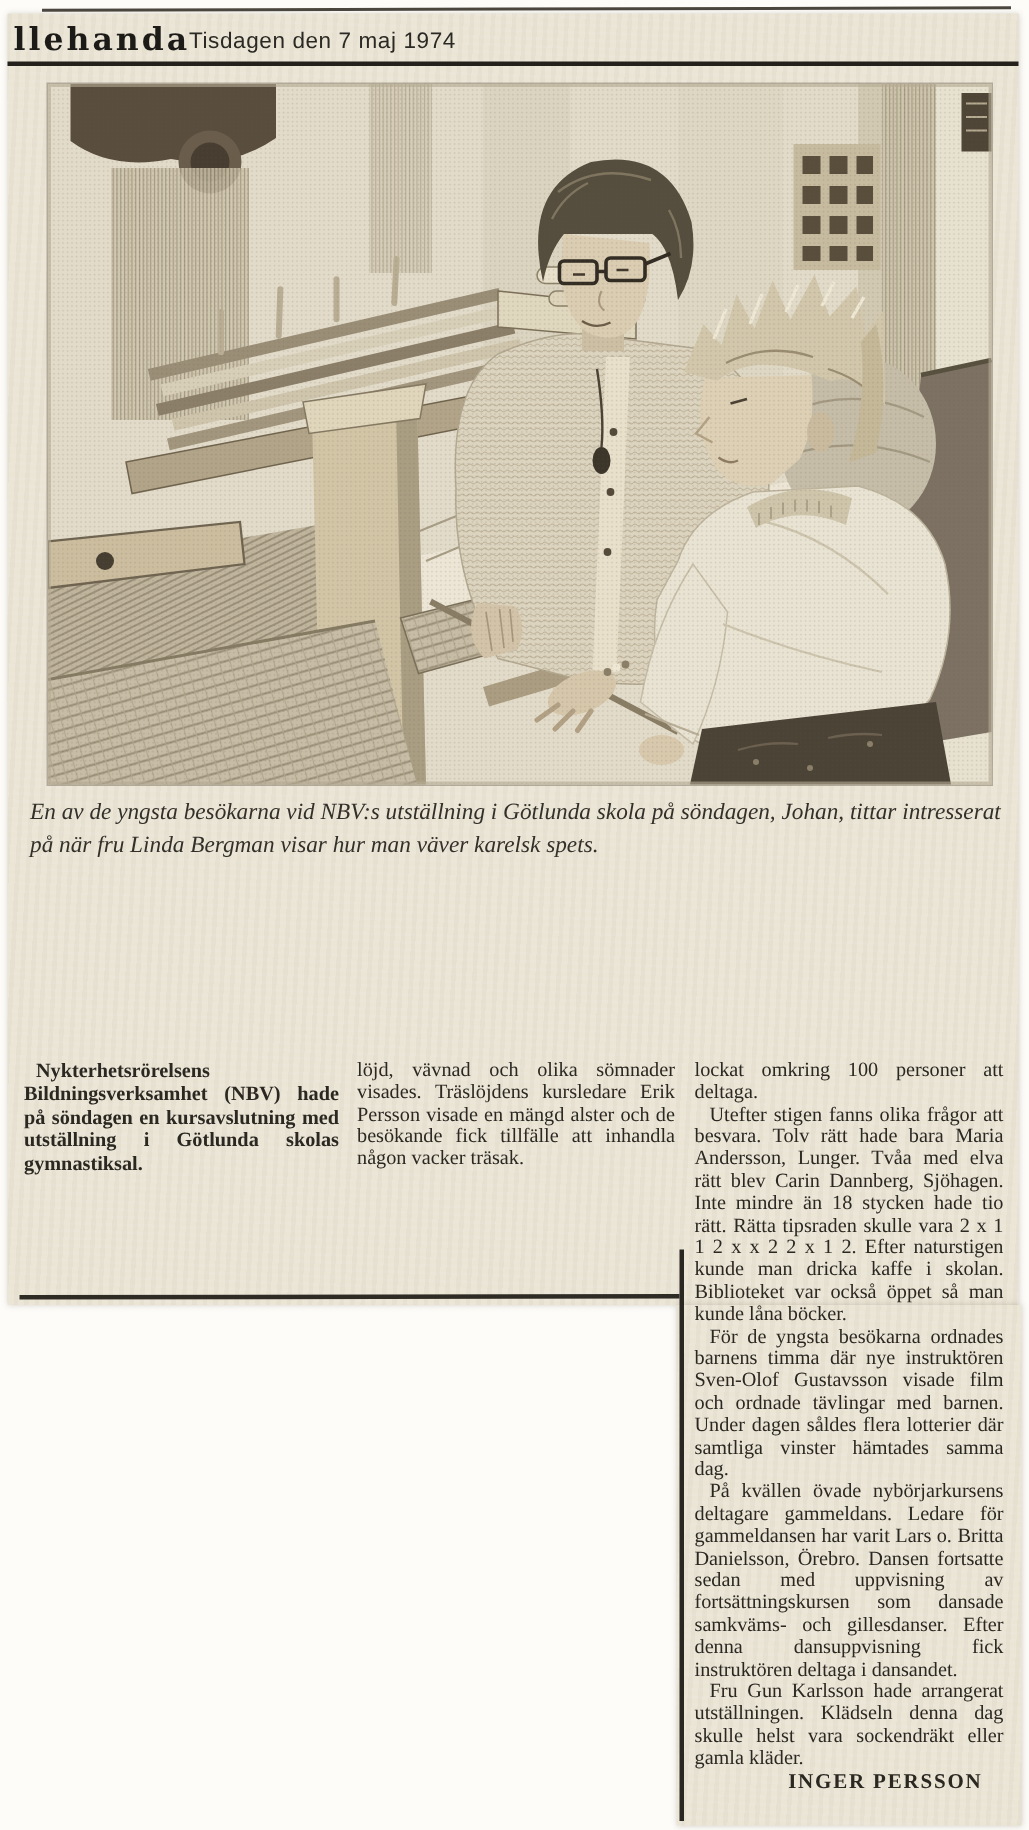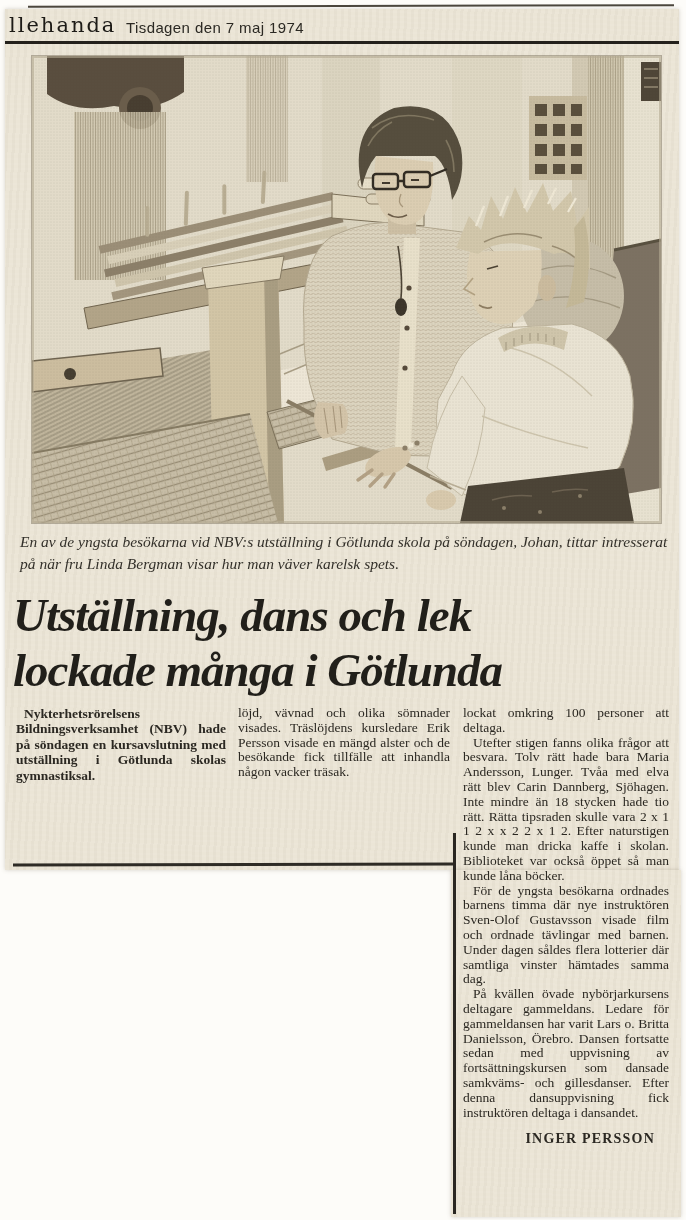--- a/index.html
+++ b/index.html
@@ -24,21 +24,21 @@
   
   .rule{position:absolute;background:#2e2b25;}
   .torn-top{left:28px;top:5px;width:646px;height:2px;background:#4b463d;transform:rotate(-0.15deg);}
   .masthead-rule{left:5px;top:41px;width:674px;height:2.5px;background:#24211c;}
   .cols-bottom-rule{left:13px;top:863px;width:440px;height:2.5px;transform:rotate(-0.1deg);}
   .col3-left-rule{left:453px;top:833px;width:3px;height:381px;background:#2a2722;}
 
   
   .masthead-title{
     position:absolute;left:9px;top:13px;
-    font-family:"DejaVu Serif", serif;font-weight:normal;
+    font-family:"DejaVu Serif", serif;font-weight:bold;
     font-size:21px;letter-spacing:2px;color:#1d1b17;
   }
   .masthead-date{
     position:absolute;left:126px;top:19px;
     font-family:"Liberation Sans", sans-serif;
     font-size:15px;color:#2b2923;letter-spacing:0.4px;
   }
 
   
   .photo{
@@ -70,21 +70,21 @@
     text-align:justify;color:#2b2822;
   }
   .col-1{left:16px;width:210px;}
   .col-2{left:238px;width:212px;}
   .col-3{left:463px;width:206px;}
   .lead{font-weight:bold;line-height:15.4px;margin:0 0 12px 0;text-indent:8px;}
   .col p{margin:0;font-family:Liberation Serif, serif;}
   .col p.ind{text-indent:10px;}
   .byline{
     font-weight:bold;font-size:14px;letter-spacing:1.2px;
-    text-align:right;padding-right:14px;margin-top:12px;
+    text-align:right;padding-right:14px;margin-top:2px;
   }
 </style>
 </head>
 <body>
 
 <div class="canvas">
 
   <div class="paper paper-main"></div>
   <div class="paper paper-col3"></div>
 
@@ -242,37 +242,34 @@
         <path d="M0 397 L218 358" stroke="#857a62" stroke-width="2"></path>
       </g>
 
       <rect width="629" height="467" fill="url(#ht)"></rect>
       <rect x="1" y="1" width="627" height="465" fill="none" stroke="#b5ab95" stroke-width="2" opacity="0.6"></rect>
     </svg>
   </div>
 
   <div class="caption">En av de yngsta besökarna vid NBV:s utställning i Götlunda skola på söndagen, Johan, tittar intresserat på när fru Linda Bergman visar hur man väver karelsk spets.</div>
 
-  <div class="headline">
-    <div>Utställning, dans och lek</div>
-    <div>lockade många i Götlunda</div>
-  </div>
 
   <div class="col col-1">
     <p class="lead">Nykterhetsrörelsens Bildningsverksamhet (NBV) hade på söndagen en kursavslutning med utställning i Götlunda skolas gymnastiksal.</p>
   </div>
 
   <div class="col col-2">
     <p>löjd, vävnad och olika sömnader visades. Träslöjdens kursledare Erik Persson visade en mängd alster och de besökande fick tillfälle att inhandla någon vacker träsak.</p>
   </div>
 
   <div class="col col-3">
     <p>lockat omkring 100 personer att deltaga.</p>
     <p class="ind">Utefter stigen fanns olika frågor att besvara. Tolv rätt hade bara Maria Andersson, Lunger. Tvåa med elva rätt blev Carin Dannberg, Sjöhagen. Inte mindre än 18 stycken hade tio rätt. Rätta tipsraden skulle vara 2 x 1 1 2 x x 2 2 x 1 2. Efter naturstigen kunde man dricka kaffe i skolan. Biblioteket var också öppet så man kunde låna böcker.</p>
     <p class="ind">För de yngsta besökarna ordnades barnens timma där nye instruktören Sven-Olof Gustavsson visade film och ordnade tävlingar med barnen. Under dagen såldes flera lotterier där samtliga vinster hämtades samma dag.</p>
     <p class="ind">På kvällen övade nybörjarkursens deltagare gammeldans. Ledare för gammeldansen har varit Lars o. Britta Danielsson, Örebro. Dansen fortsatte sedan med uppvisning av fortsättningskursen som dansade samkväms- och gillesdanser. Efter denna dansuppvisning fick instruktören deltaga i dansandet.</p>
+    <p class="ind">Fru Gun Karlsson hade arrangerat utställningen. Klädseln denna dag skulle helst vara sockendräkt eller gamla kläder.</p>
     <div class="byline">INGER PERSSON</div>
   </div>
 
   <div class="rule cols-bottom-rule"></div>
   <div class="rule col3-left-rule"></div>
 
 </div>
 
 </body></html>

